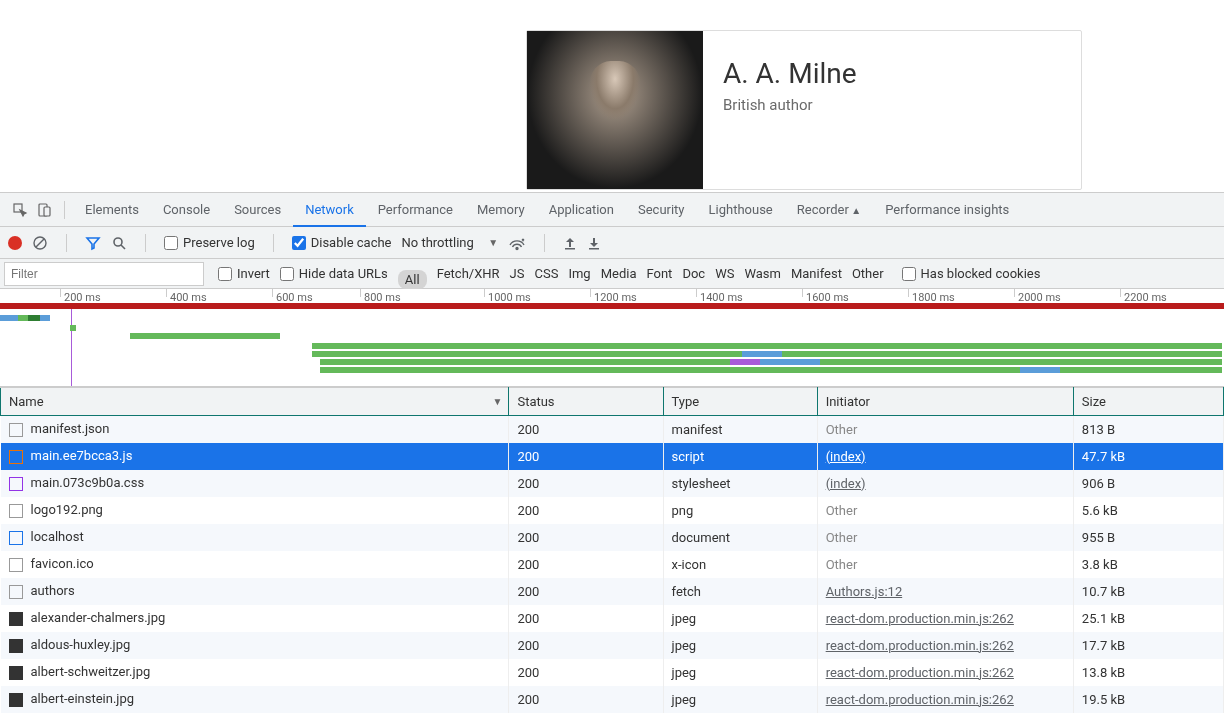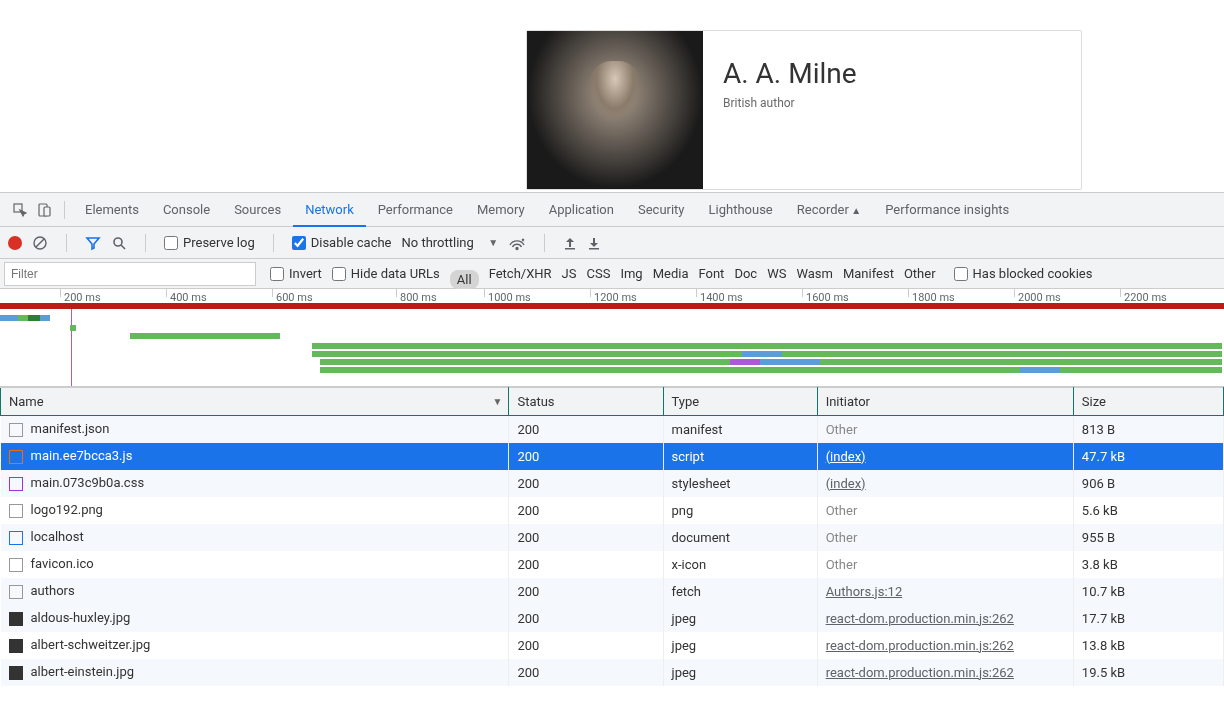--- a/index.html
+++ b/index.html
@@ -4,41 +4,41 @@
 <style>
 * { margin: 0; padding: 0; box-sizing: border-box; }
 body { font-family: -apple-system, "Segoe UI", Roboto, sans-serif; font-size: 13px; color: #333; background: #fff; width: 1224px; height: 726px; overflow: hidden; }
 
 .page-top { height: 192px; position: relative; background: #fff; }
 .card { position: absolute; left: 526px; top: 30px; width: 556px; height: 160px; border: 1px solid #ddd; border-radius: 2px; display: flex; gap: 20px; padding: 0; }
 .card-img { width: 176px; height: 158px; background: #222 radial-gradient(ellipse at 50% 40%, #b0a090 0%, #1a1a1a 70%); position: relative; }
 .card-img::after { content:""; position:absolute; left: 62px; top: 30px; width: 52px; height: 60px; background: radial-gradient(ellipse at 50% 30%, #d8c8b8 0%, #8a7a6a 50%, transparent 70%); border-radius: 50% 50% 60% 60%; }
 .card-text { padding-top: 26px; }
 .card-title { font-size: 28px; font-weight: 400; color: #333; }
-.card-sub { font-size: 12px; color: #6a6a6a; margin-top: 6px; }
+.card-sub { font-size: 15px; color: #6a6a6a; margin-top: 6px; }
 
 .devtools { border-top: 1px solid #ccc; }
 .tab-strip { height: 34px; display: flex; align-items: center; border-bottom: 1px solid #ccc; background: #f1f3f4; padding: 0 8px; gap: 0; }
 .tool-icon { width: 24px; display:flex; align-items:center; justify-content:center; color:#666; }
 .divider-v { width:1px; height:18px; background:#ccc; margin: 0 8px; }
 .tab { padding: 0 12px; height: 34px; line-height: 34px; color: #5f6368; cursor: pointer; }
 .tab.active { color: #1a73e8; border-bottom: 2px solid #1a73e8; }
 
 .toolbar { height: 32px; display: flex; align-items: center; gap: 10px; padding: 0 8px; border-bottom: 1px solid #ccc; background: #f1f3f4; }
 .record-dot { width: 14px; height: 14px; border-radius: 50%; background: #d93025; }
 .icon-btn { color: #5f6368; cursor: pointer; display:flex; align-items:center; }
 .funnel { color:#1a73e8; }
 .chk { display: flex; align-items: center; gap: 5px; color:#333; }
 .chk input { width:14px; height:14px; }
 .chk input:checked { accent-color: #1a73e8; }
 .throttle { display:flex; align-items:center; gap:4px; color:#333; }
 .caret-down { font-size: 10px; color:#666; }
 
 .filter-bar { height: 30px; display: flex; align-items: center; gap: 10px; padding: 0 0 0 0; border-bottom: 1px solid #ccc; background: #f1f3f4; }
-.filter-input { width: 252px; height: 24px; border: 1px solid #ccc; background: #fff; padding: 0 6px; font-size: 12px; color:#888; margin:2px 4px; }
+.filter-input { width: 200px; height: 24px; border: 1px solid #ccc; background: #fff; padding: 0 6px; font-size: 12px; color:#888; margin:2px 4px; }
 .pill { padding: 2px 7px; border-radius: 8px; color: #333; cursor: pointer; margin-top: 12px; }
 .pill.active { background: #d4d4d4; }
 .cat { color:#333; cursor:pointer; }
 
 .timeline { height: 98px; border-bottom: 1px solid #ccc; background: #fff; position: relative; overflow:hidden; }
 .ruler { position:absolute; top:0; left:0; right:0; height:20px; border-bottom:6px solid #b91c1c; }
 .tick { position:absolute; top:2px; font-size:11px; color:#666; }
 .tick::before { content:""; position:absolute; top:-2px; left:-4px; width:1px; height:8px; background:#ccc; }
 .wf { position:absolute; left:0; right:0; }
 .bar { position:absolute; height:6px; border-radius:0; }
@@ -199,21 +199,21 @@
         <input type="checkbox" style="">
         <span>Has blocked cookies</span>
       </label>
   </div>
 
   <div class="timeline">
     <div class="ruler" id="ruler">
         <span class="tick" style="left: 64px;">200 ms</span>
         <span class="tick" style="left: 170px;">400 ms</span>
         <span class="tick" style="left: 276px;">600 ms</span>
-        <span class="tick" style="left: 400px; text-align: right;">800 ms</span>
+        <span class="tick" style="left: 364px; text-align: right;">800 ms</span>
         <span class="tick" style="left: 488px;">1000 ms</span>
         <span class="tick" style="left: 594px;">1200 ms</span>
         <span class="tick" style="left: 700px;">1400 ms</span>
         <span class="tick" style="left: 806px;">1600 ms</span>
         <span class="tick" style="left: 912px;">1800 ms</span>
         <span class="tick" style="left: 1018px;">2000 ms</span>
         <span class="tick" style="left: 1124px;">2200 ms</span>
       </div>
     <div class="vsep" style="left:71px;"></div>
 
@@ -303,20 +303,27 @@
           <td><span class="initiator-none">Other</span></td>
           <td class="size-cell">3.8 kB</td>
         </tr>
         <tr class="even">
           <td><span class="file-ico doc"></span><span>authors</span></td>
           <td>200</td>
           <td>fetch</td>
           <td><span class="initiator-link">Authors.js:12</span></td>
           <td class="size-cell">10.7 kB</td>
         </tr>
+        <tr class="odd">
+          <td><span class="file-ico img"></span><span>alexander-chalmers.jpg</span></td>
+          <td>200</td>
+          <td>jpeg</td>
+          <td><span class="initiator-link">react-dom.production.min.js:262</span></td>
+          <td class="size-cell">25.1 kB</td>
+        </tr>
         <tr class="even">
           <td><span class="file-ico img"></span><span>aldous-huxley.jpg</span></td>
           <td>200</td>
           <td>jpeg</td>
           <td><span class="initiator-link">react-dom.production.min.js:262</span></td>
           <td class="size-cell">17.7 kB</td>
         </tr>
         <tr class="odd">
           <td><span class="file-ico img"></span><span>albert-schweitzer.jpg</span></td>
           <td>200</td>

